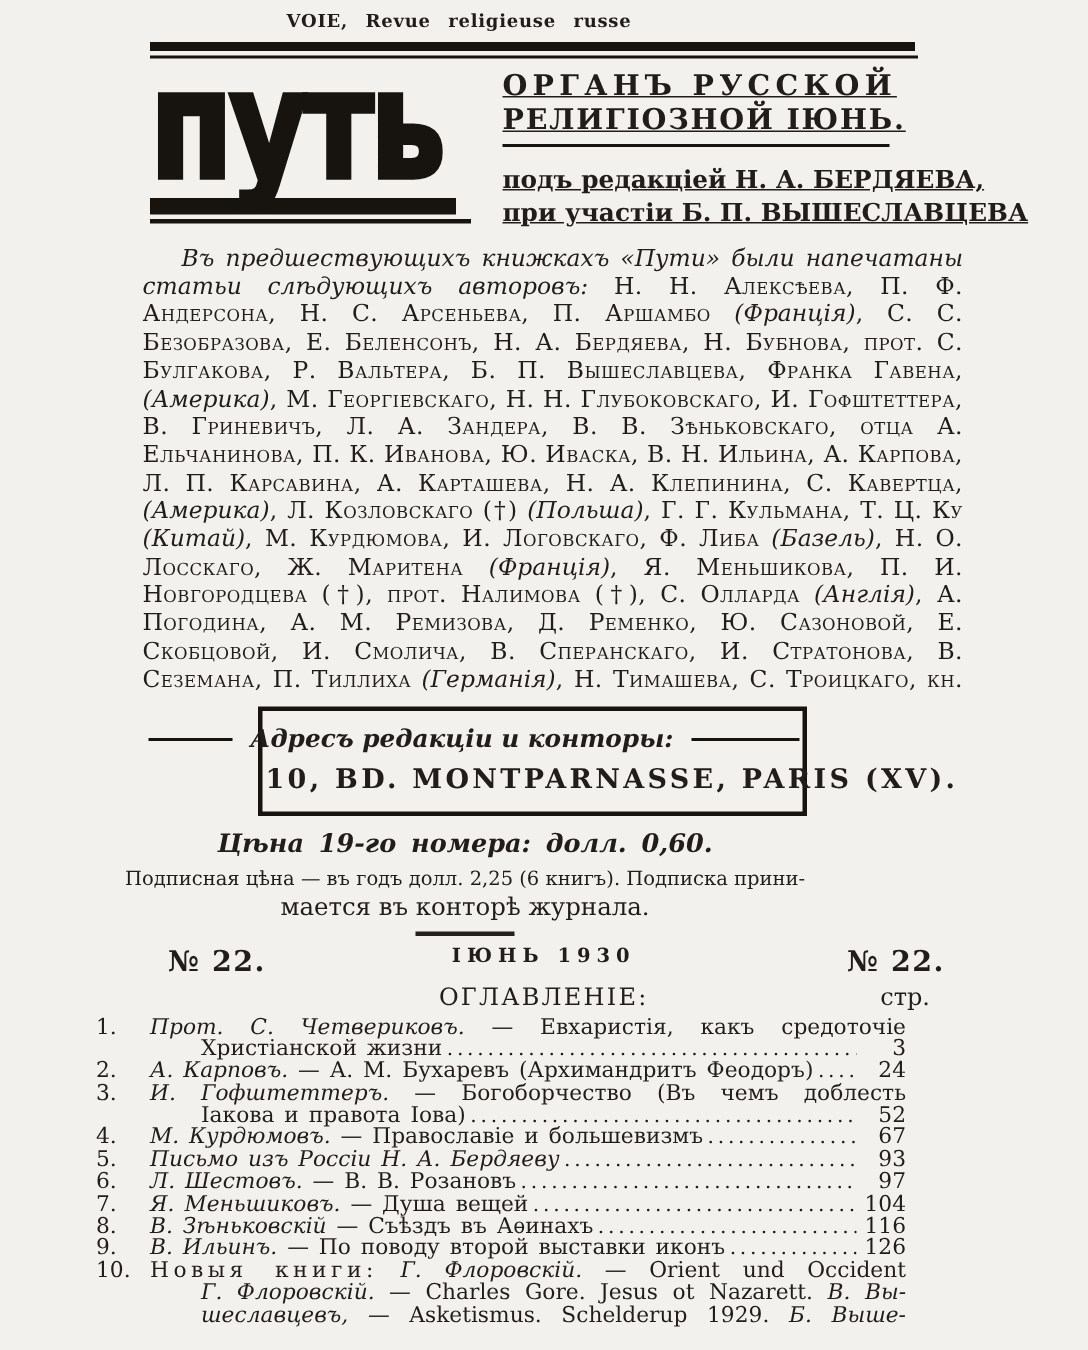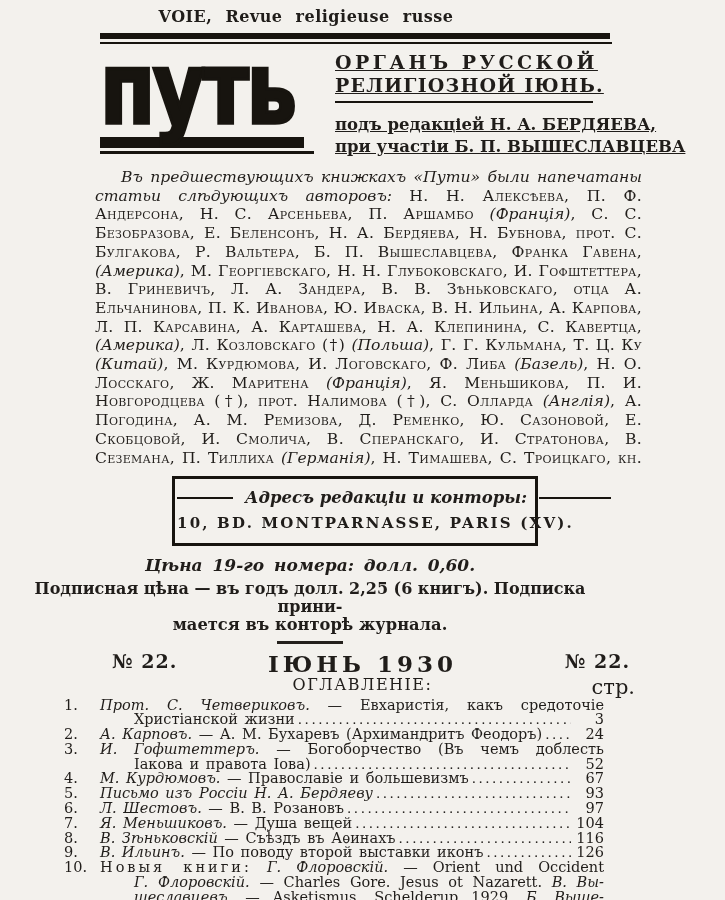--- a/index.html
+++ b/index.html
@@ -4,21 +4,21 @@
 <style>
   html,body{margin:0;padding:0;}
   body{
     width:725px;height:900px;overflow:hidden;
     background:#f3f1ed;color:#201d1a;
     font-family:"DejaVu Serif","Liberation Serif",serif;
     position:relative;
   }
   
   .voie{width:412px;margin:7px 0 0 100px;text-align:center;
-    font-weight:bold;font-size:16px;letter-spacing:.5px;word-spacing:7px;}
+    font-weight:bold;font-size:12px;letter-spacing:.5px;word-spacing:7px;}
   .rule-top{margin:7px 0 0 100px;width:510px;}
   .rule-top .thick{height:6px;background:#17140f;}
   .rule-top .thin{height:2px;background:#17140f;margin-top:3px;width:512px;}
   .mast{display:flex;margin:4px 0 0 100px;align-items:flex-start;}
   .mast-left{width:235px;flex:none;}
   .put-title{
     font-family:"DejaVu Sans","Liberation Sans",sans-serif;
     font-weight:bold;font-size:100px;line-height:.78;
     letter-spacing:-3px;-webkit-text-stroke:3.5px #17140f;color:#17140f;
     transform:scaleX(.80);transform-origin:left top;
@@ -36,40 +36,40 @@
   .authors{
     margin:12px 83px 0 95px;width:547px;height:300px;overflow:hidden;
     font-size:15.6px;line-height:18.7px;
     text-align:justify;text-align-last:center;text-indent:26px;
   }
   .authors .i{font-style:italic;}
   .authors .c{font-variant:small-caps;letter-spacing:.3px;}
   
   .addr-box{width:366px;margin:8px 0 0 172px;border:3px solid #17140f;
     padding:9px 2px 11px;box-sizing:border-box;text-align:center;}
-  .addr-line1{display:flex;align-items:center;justify-content:flex-start;}
+  .addr-line1{display:flex;align-items:center;justify-content:flex-end;}
   .addr-dash-l{width:56px;height:2px;background:#17140f;margin-right:12px;flex:none;}
   .addr-dash-r{width:72px;height:2px;background:#17140f;margin-left:12px;flex:none;}
   .addr-label{font-style:italic;font-weight:bold;font-size:16.5px;white-space:nowrap;}
-  .addr-main{font-weight:bold;font-size:15px;letter-spacing:2.2px;margin-top:7px;white-space:nowrap;}
+  .addr-main{font-weight:bold;font-size:18px;letter-spacing:2.2px;margin-top:7px;white-space:nowrap;}
   
   .pricing{width:620px;text-align:center;}
   .price{margin-top:9px;font-style:italic;font-weight:bold;font-size:17px;word-spacing:4px;}
-  .sub1{margin-top:5px;font-weight:bold;font-size:16px;line-height:18px;}
-  .sub2{font-weight:bold;font-size:16.3px;line-height:18px;}
+  .sub1{margin-top:5px;font-weight:normal;font-size:13px;line-height:18px;}
+  .sub2{font-weight:normal;font-size:16.3px;line-height:18px;}
   .mini-rule{width:66px;height:2.5px;background:#24211d;margin:7px auto 0;}
   
   .numrow{position:relative;height:24px;margin-top:6px;}
   .num-left{position:absolute;left:112px;font-weight:bold;font-size:19px;letter-spacing:1px;}
-  .num-month{position:absolute;left:0;right:0;text-align:center;font-weight:bold;font-size:23px;letter-spacing:4px;}
+  .num-month{position:absolute;left:0;right:0;text-align:center;font-weight:bold;font-size:13px;letter-spacing:4px;}
   .num-right{position:absolute;right:95px;font-weight:bold;font-size:19px;letter-spacing:1px;}
   
   .toc-head{position:relative;height:19px;margin-top:1px;padding-left:16px;}
   .toc-title{position:absolute;left:0;right:0;text-align:center;font-size:16px;letter-spacing:1.5px;}
-  .toc-str{position:absolute;right:90px;font-size:21px;}
+  .toc-str{position:absolute;right:105px;font-size:16px;}
   .toc{margin:4px 121px 0 64px;width:540px;font-size:14.5px;line-height:14.8px;}
   .toc-item{display:flex;align-items:flex-start;}
   .toc-num{width:36px;flex:none;}
   .toc-lines{flex:1;min-width:0;}
   .tl{word-spacing:2px;}
   .just{text-align:justify;text-align-last:justify;}
   .indent{padding-left:34px;}
   .wp{display:flex;align-items:center;}
   .wp .txt{flex:none;white-space:nowrap;}
   .leader{flex:1;overflow:hidden;white-space:nowrap;margin:0 3px;min-width:8px;}

